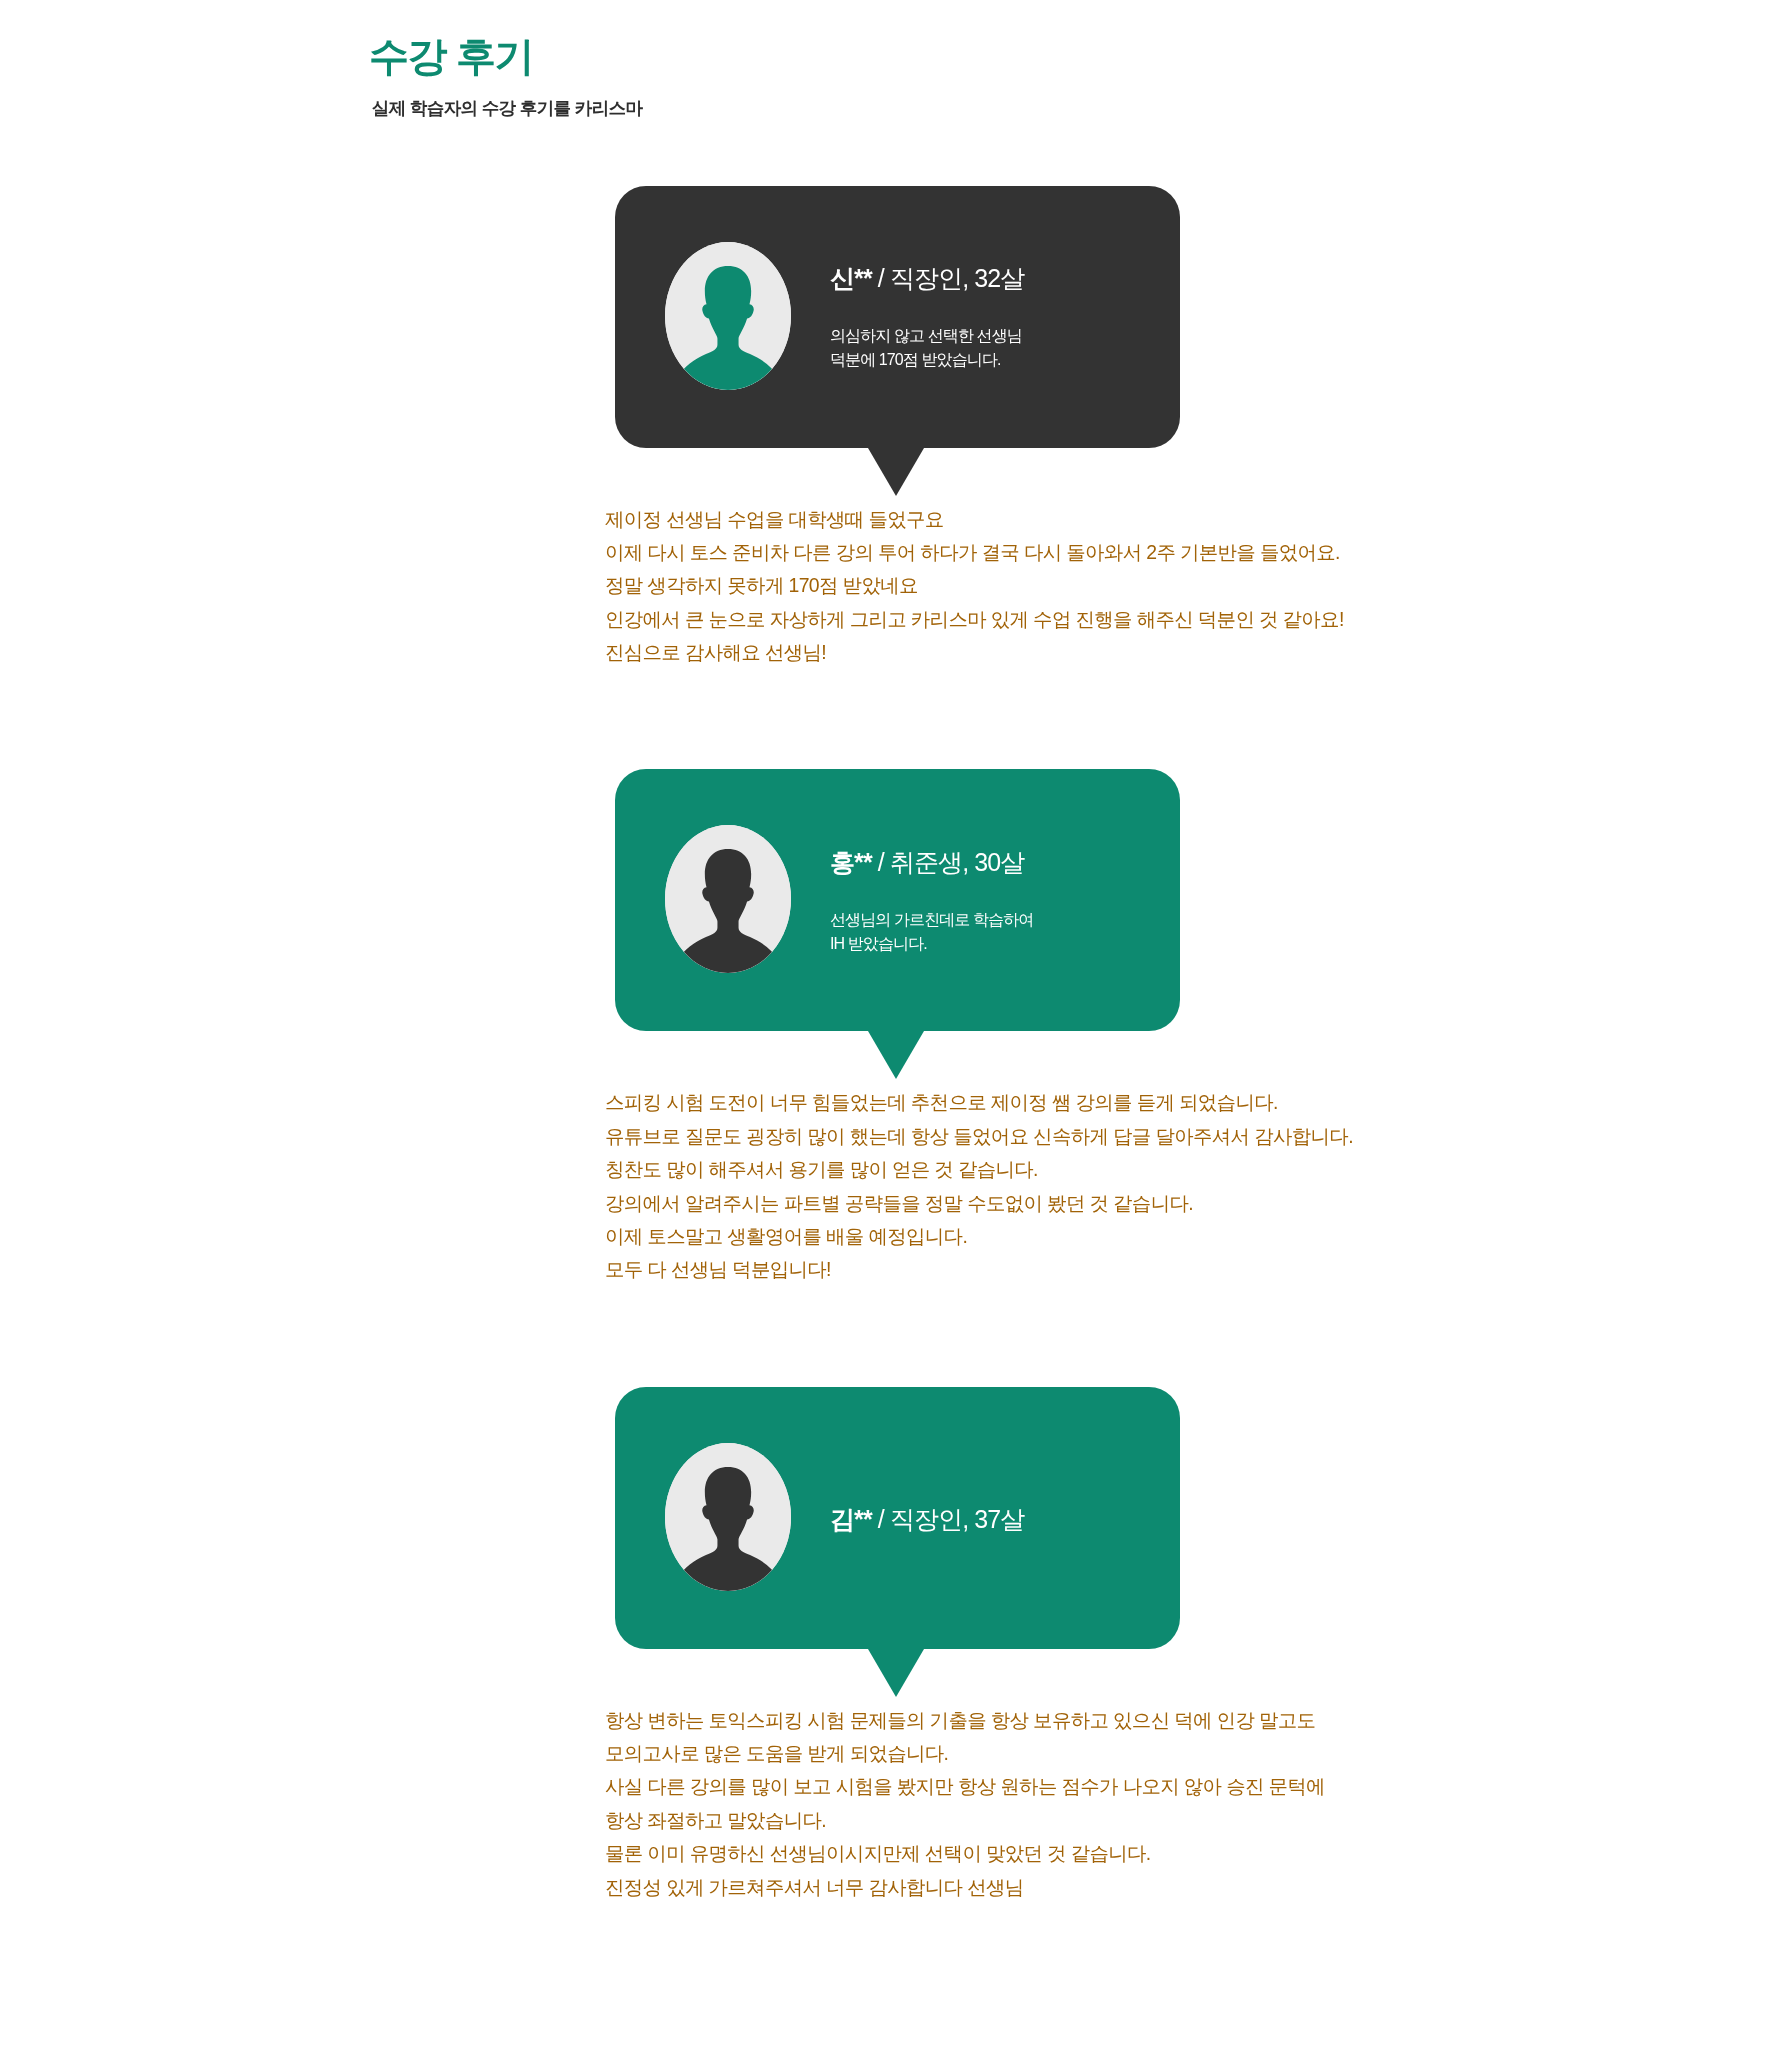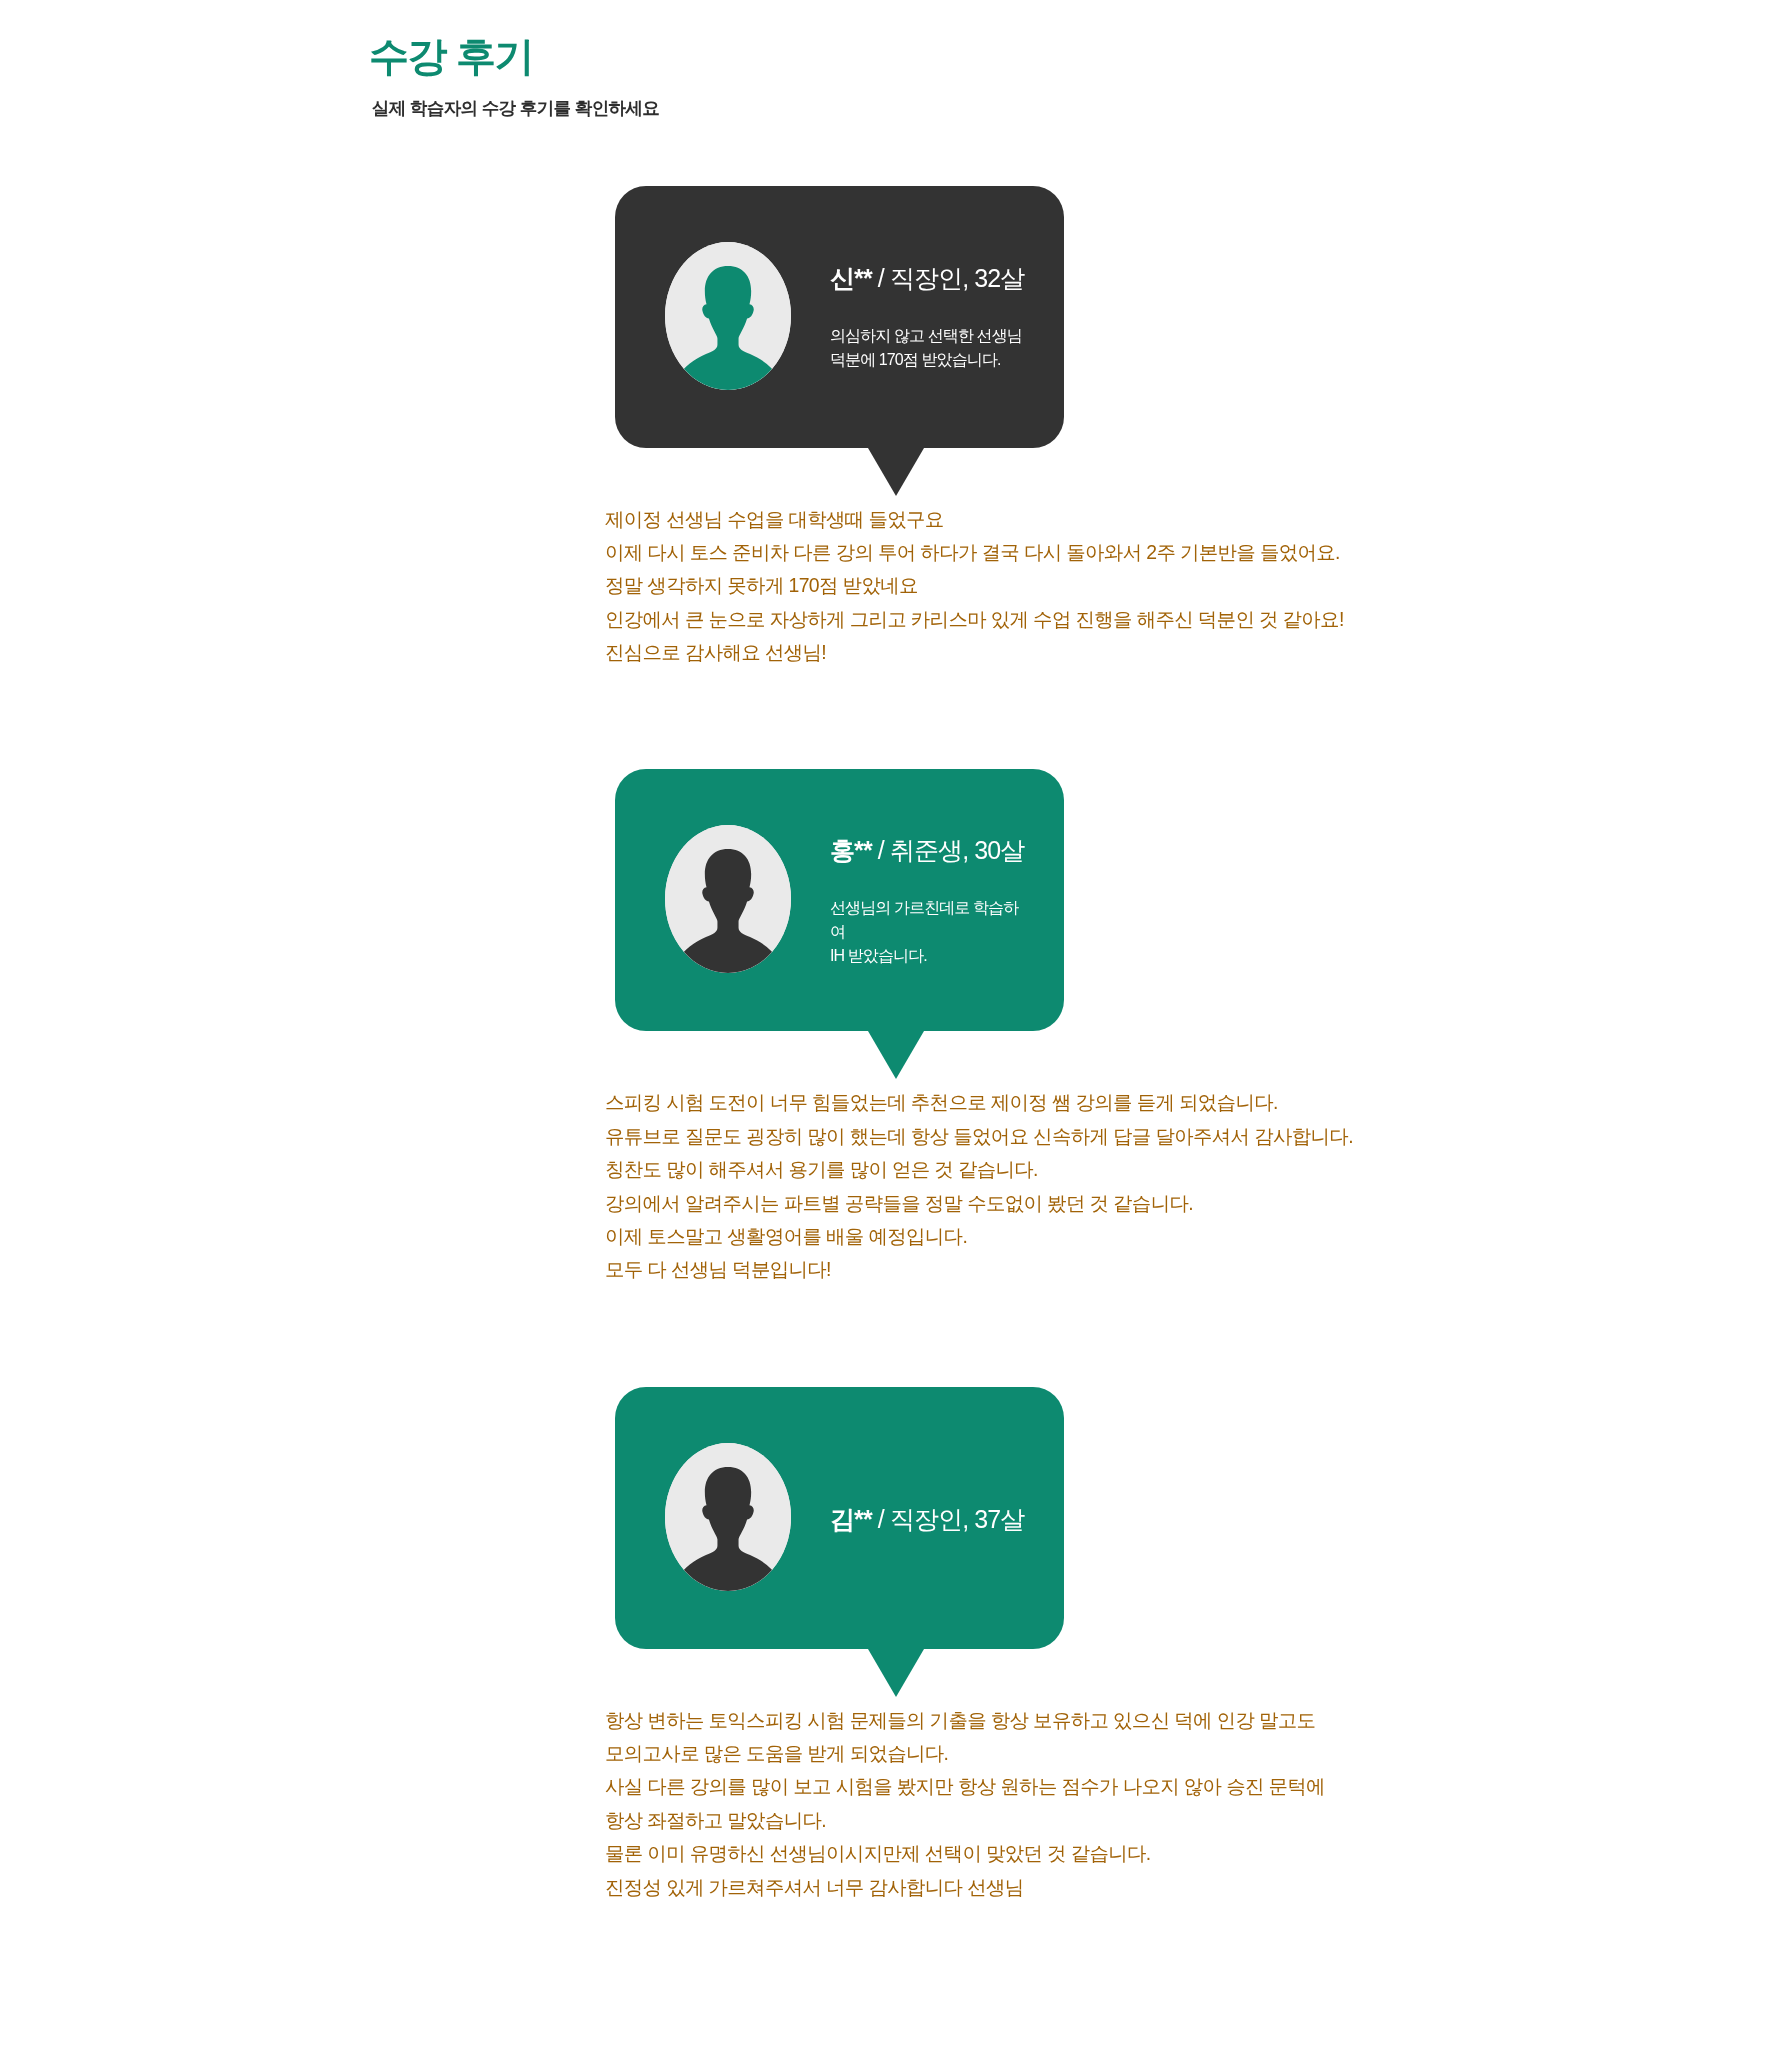--- a/index.html
+++ b/index.html
@@ -56,21 +56,21 @@
     position: relative;
   }
 
   .review-block + .review-block {
     margin-top: 100px;
   }
 
   
   .bubble-wrap {
     position: relative;
-    width: 449px;
+    width: 565px;
     margin-left: 615px;
   }
 
   .bubble {
     position: relative;
     border-radius: 31px;
     padding: 52px 50px 54px 50px;
     display: flex;
     align-items: center;
     gap: 39px;
@@ -147,21 +147,21 @@
     white-space: pre-line;
   }
 </style>
 </head>
 <body>
 
 <div class="page">
 
   <div class="section-header">
     <h1 class="section-title">수강 후기</h1>
-    <p class="section-subtitle">실제 학습자의 수강 후기를 확인하세요</p>
+    <p class="section-subtitle">실제 학습자의 수강 후기를 카리스마</p>
   </div>
 
   <div class="reviews">
 
     <div class="review-block">
       <div class="bubble-wrap">
         <div class="bubble dark">
           <div class="avatar">
             <svg viewBox="0 0 136 160" preserveAspectRatio="xMidYMid slice">
               <rect x="0" y="0" width="136" height="160" fill="#eaeaea"></rect>

